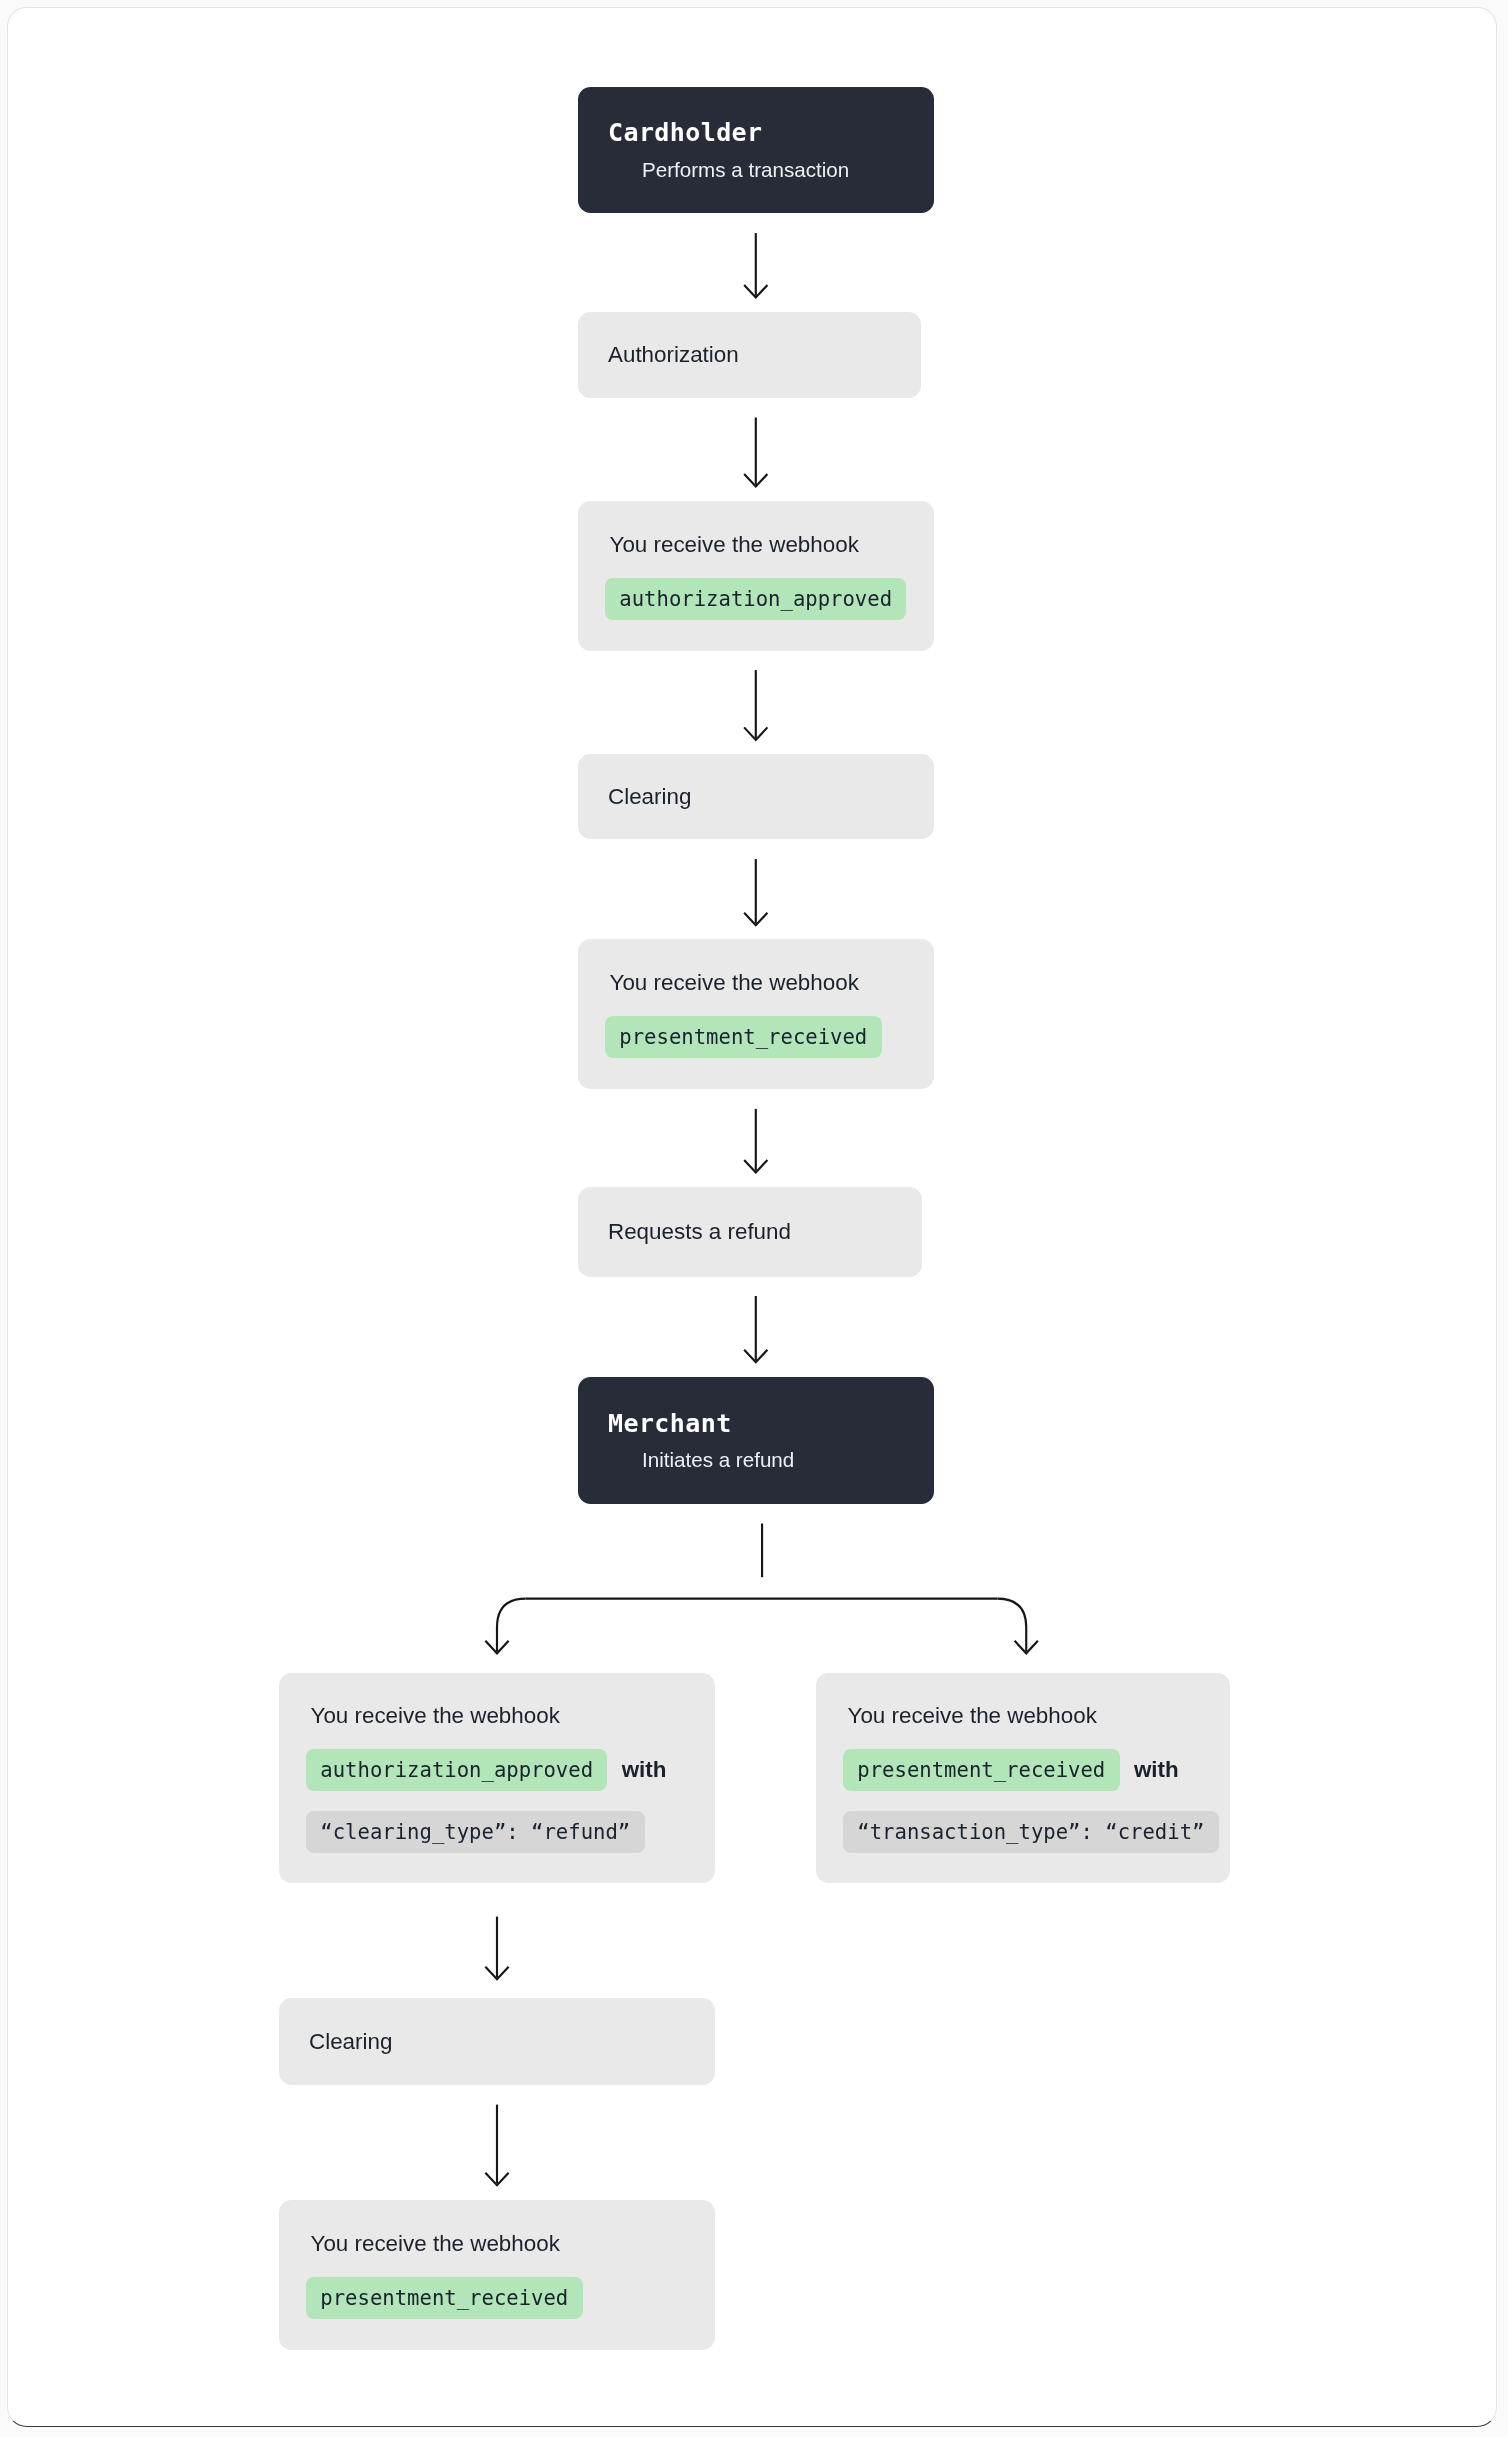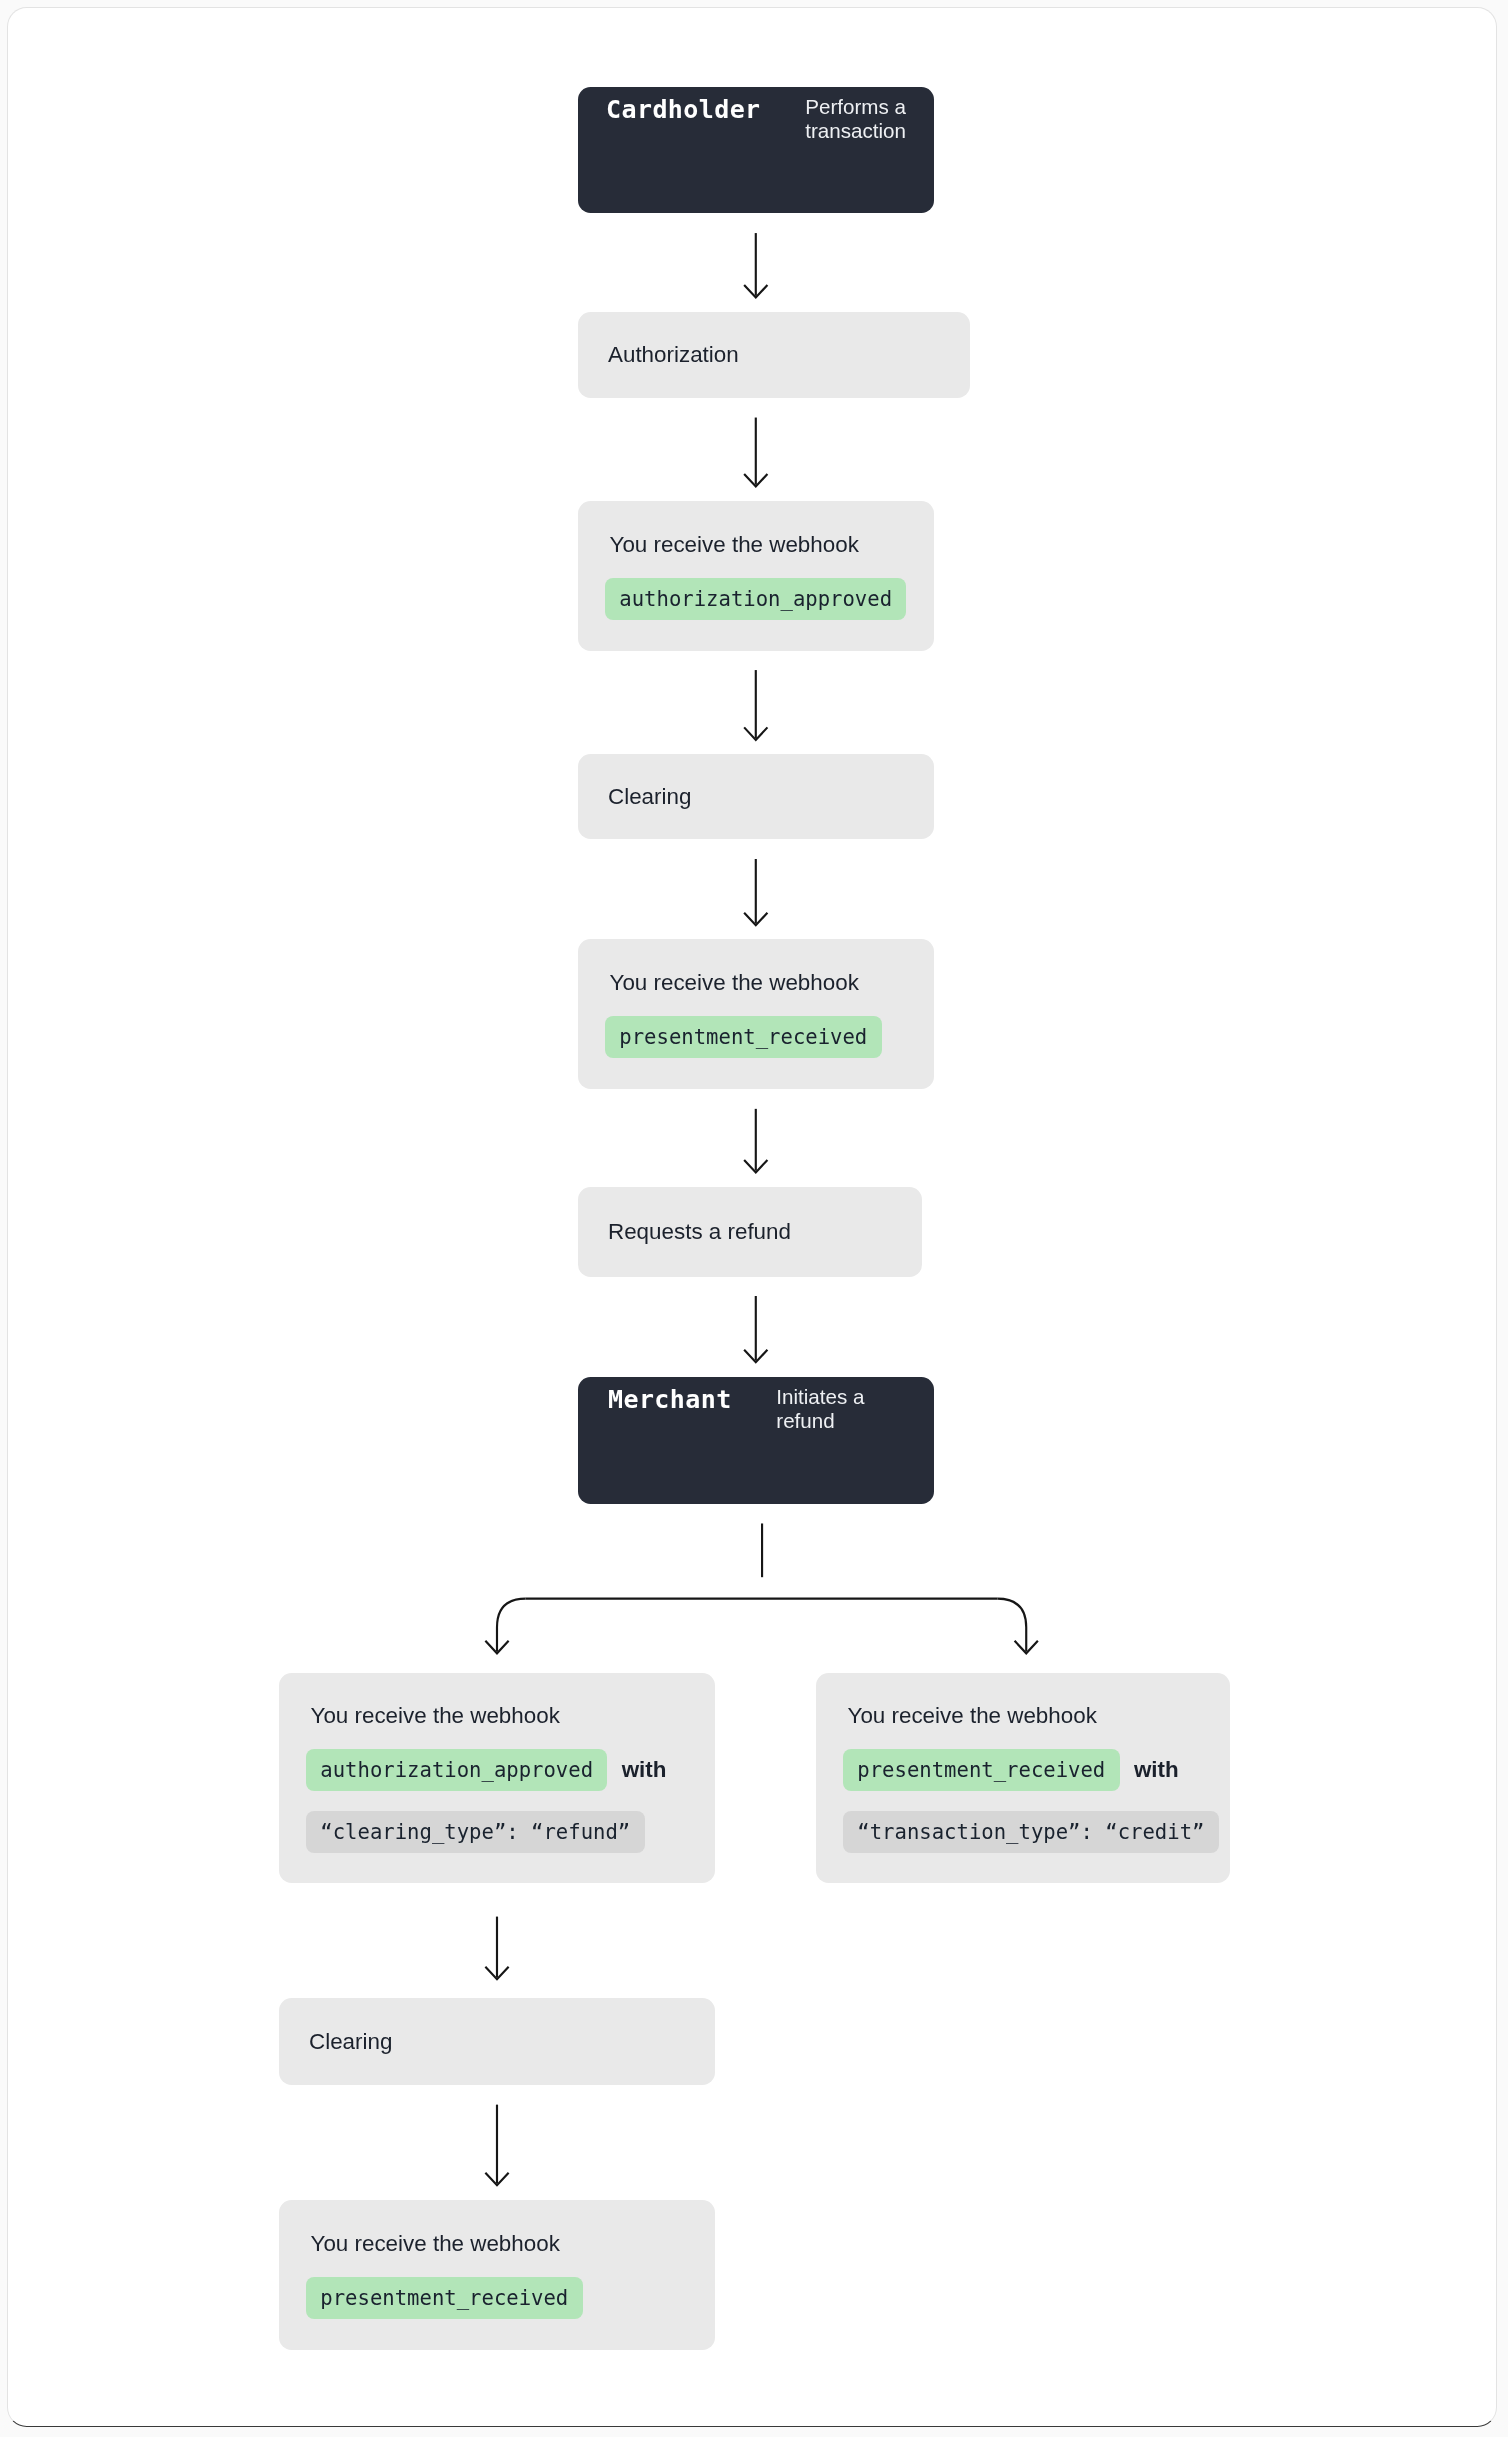--- a/index.html
+++ b/index.html
@@ -11,21 +11,21 @@
   }
   .card{
     position:absolute;left:7.2px;top:7.2px;width:1490px;height:2420px;
     box-sizing:border-box;background:#ffffff;
     border:1.8px solid #e3e3e3;border-bottom-color:#3a3a3a;
     border-radius:19.7px;
   }
   .node{position:absolute;border-radius:12.5px;box-sizing:border-box;}
   .actor{
     background:var(--actor-bg,#272c38);color:#ffffff;
-    display:flex;justify-content:center;gap:10.7px;
+    display:flex;flex-direction:column;justify-content:center;gap:10.7px;
     padding:8px 30px;
   }
   .actor-title{
     font-family:"DejaVu Sans Mono", monospace;font-weight:bold;
     font-size:25px;letter-spacing:0.4px;
   }
   .actor-subtitle{font-size:20.6px;color:#eef0f3;margin-left:34px;}
   .step{
     background:var(--step-bg,#e9e9e9);
     display:flex;align-items:center;padding:0 30px;font-size:22.4px;
@@ -93,21 +93,21 @@
     <line x1="555" y1="2350" x2="555" y2="2438"></line>
     <polyline points="542,2426 555,2440 568,2426"></polyline>
   </g>
 </svg>
 
 <div class="node actor" style="left:578px;top:87px;width:356px;height:126px">
   <div class="actor-title">Cardholder</div>
   <div class="actor-subtitle">Performs a transaction</div>
 </div>
 
-<div class="node step" style="left:578px;top:312px;width:392px;height:86px">
+<div class="node step" style="left:578px;top:312px;width:343px;height:86px">
   <span>Authorization</span>
 </div>
 
 <div class="node webhook" style="left:578px;top:501px;width:356px;height:150px">
   <div class="webhook-text">You receive the webhook</div>
   <div class="badge-row">
     <span class="badge green">authorization_approved</span>
   </div>
 </div>
 

